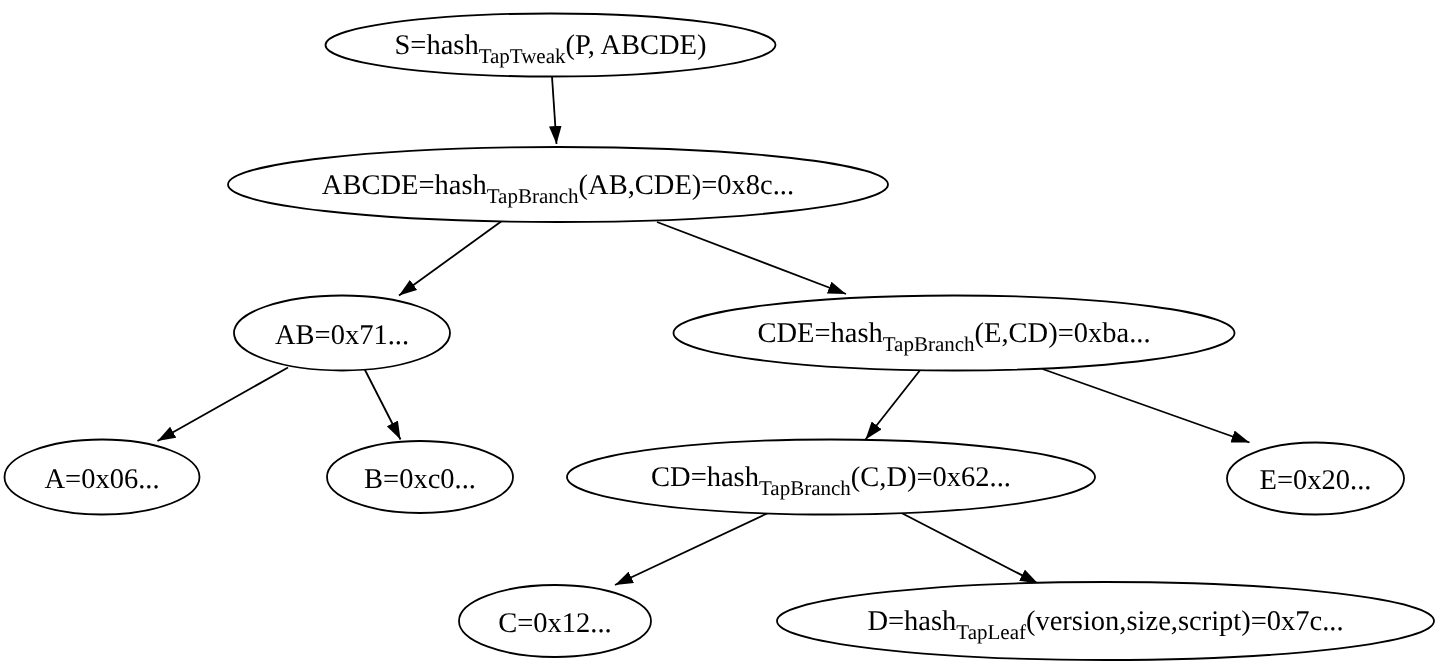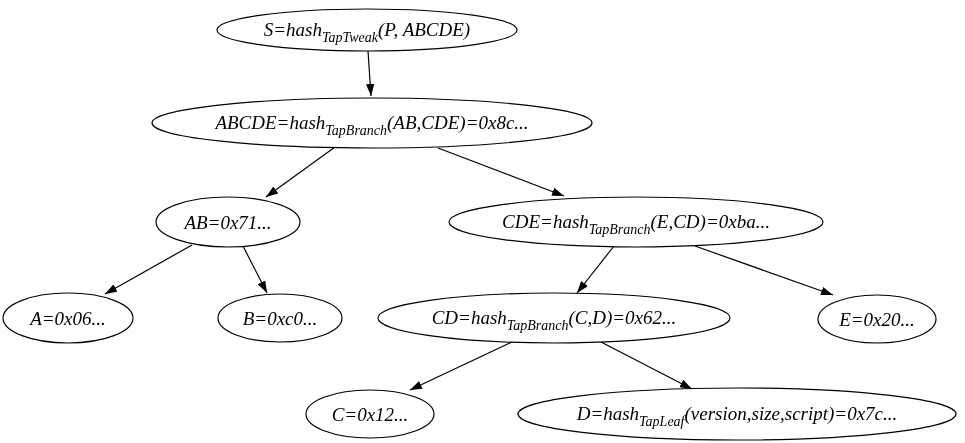--- a/index.html
+++ b/index.html
@@ -8,21 +8,20 @@
     background: #ffffff;
     width: 965px;
     height: 443px;
     overflow: hidden;
     font-family: "Liberation Serif", serif;
   }
   .diagram-wrap {
     width: 965px;
     height: 355px;
     position: relative;
-    font-style: italic;
   }
   svg { display: block; }
   .node-ellipse {
     fill: #ffffff;
     stroke: #000000;
     stroke-width: 1.2;
   }
   .edge-line {
     stroke: #000000;
     stroke-width: 1.2;

